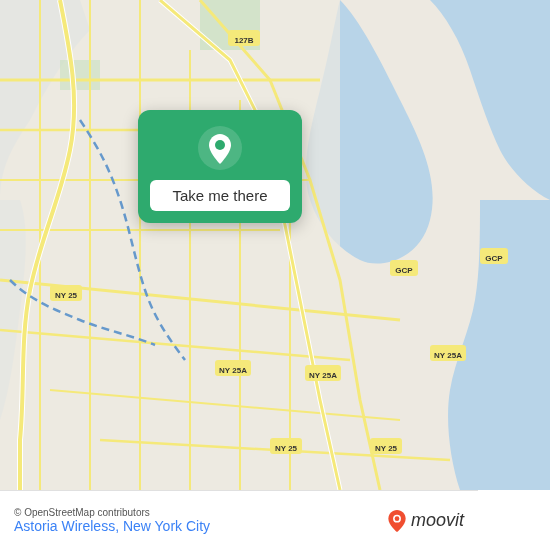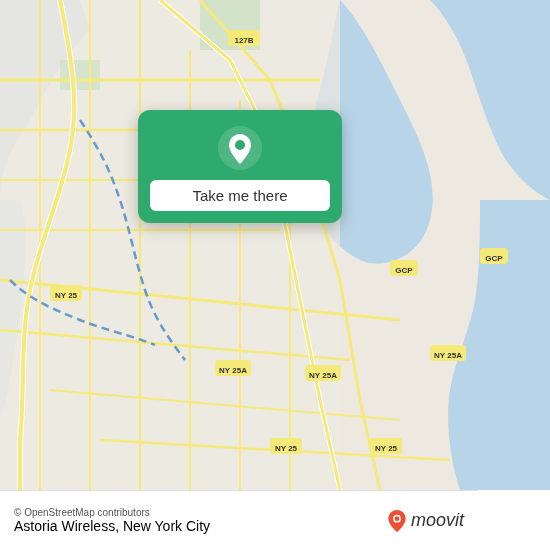--- a/index.html
+++ b/index.html
@@ -23,21 +23,21 @@
     .map-svg {
       width: 100%;
       height: 100%;
     }
 
     
     #popup-card {
       position: absolute;
       top: 110px;
       left: 138px;
-      width: 204px;
+      width: 164px;
       background: #2eaa6e;
       border-radius: 12px;
       display: flex;
       flex-direction: column;
       align-items: center;
       padding: 16px 12px 12px 12px;
       box-shadow: 0 4px 16px rgba(0,0,0,0.25);
       z-index: 10;
     }
 
@@ -77,21 +77,21 @@
       flex-direction: column;
     }
 
     #attribution-text {
       font-size: 10px;
       color: #555;
     }
 
     #location-name {
       font-size: 14px;
-      color: #000000;
+      color: #3b82f6;
       font-weight: 400;
     }
 
     #moovit-logo {
       display: flex;
       align-items: center;
       gap: 3px;
     }
 
     #moovit-pin {

